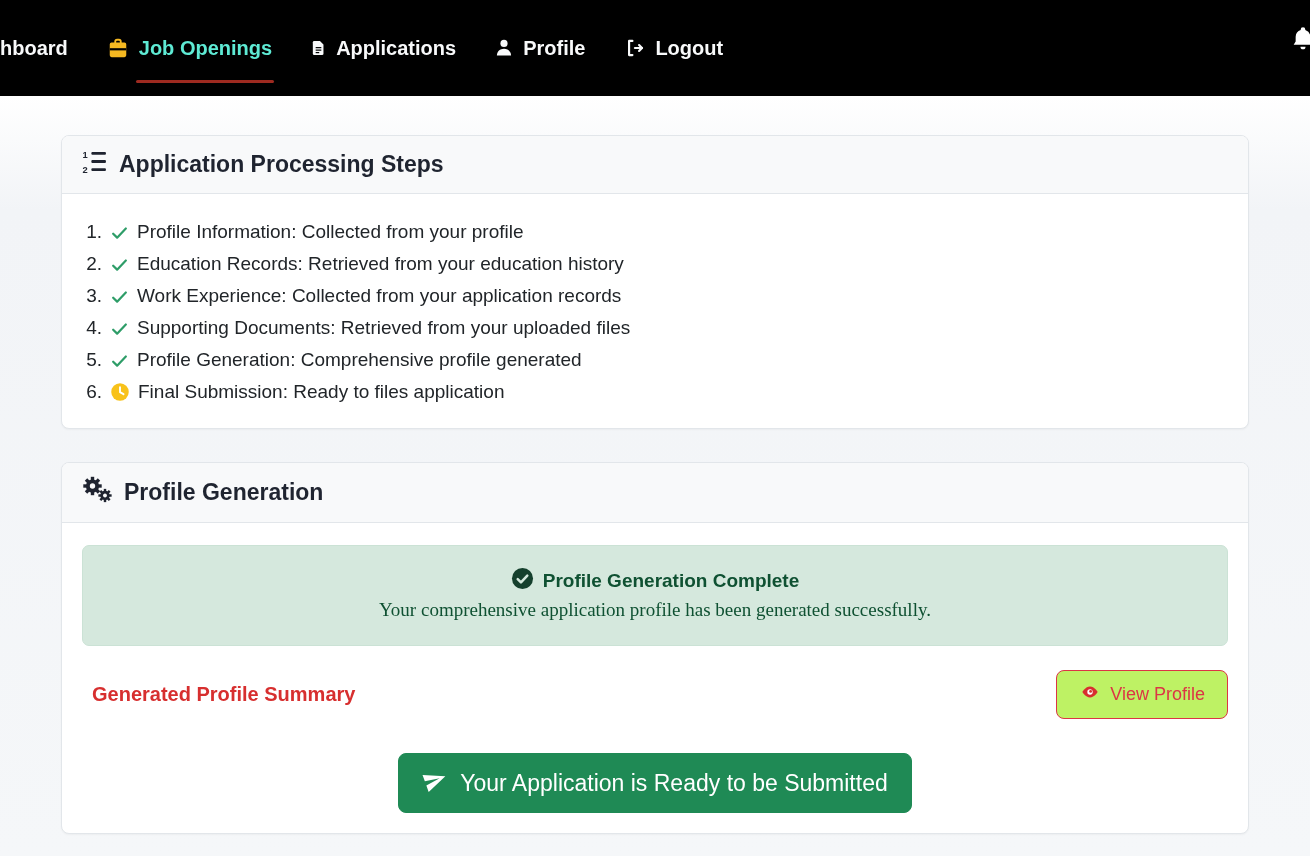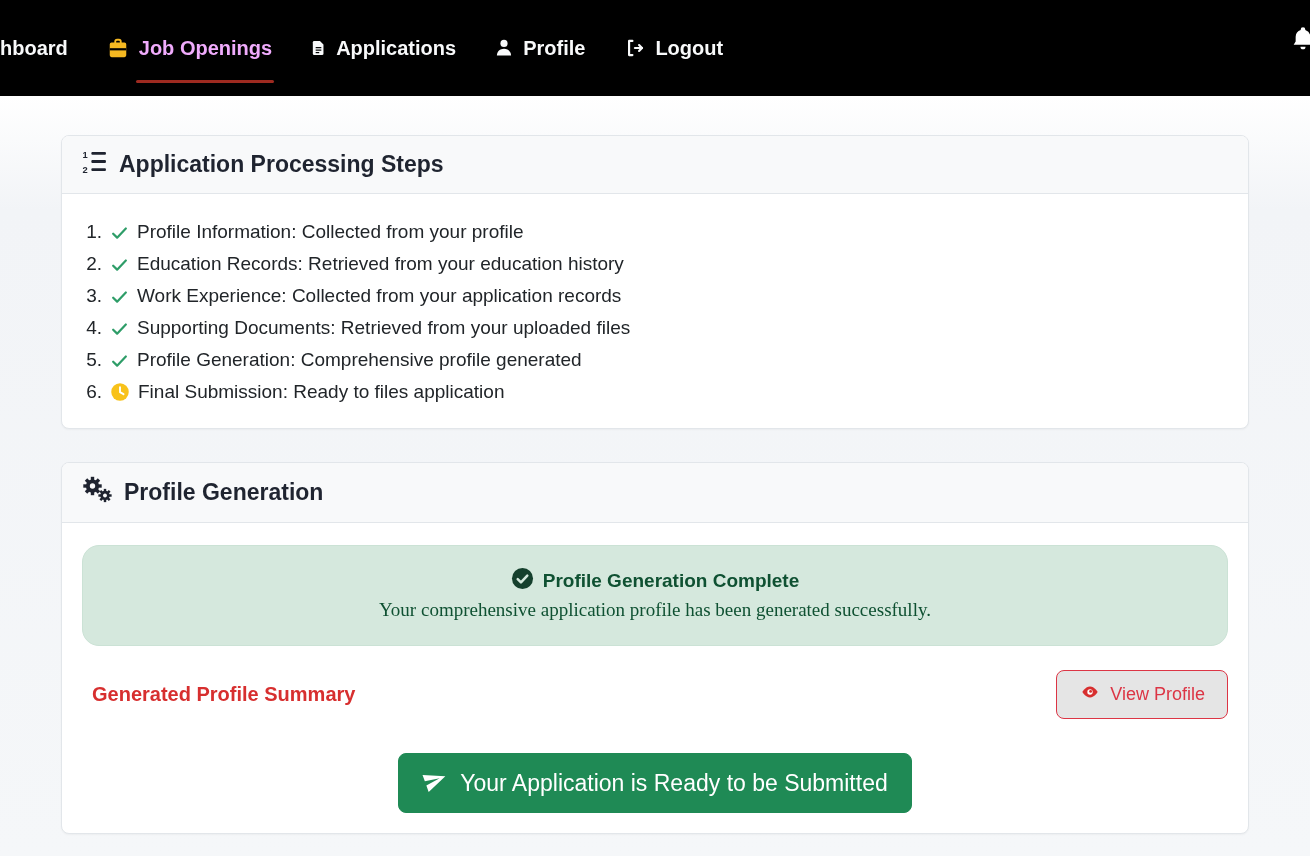--- a/index.html
+++ b/index.html
@@ -15,21 +15,21 @@
     height:96px; background:#000; display:flex; align-items:center;
     justify-content:space-between; padding-right:0; position:relative;text-align:right;
   }
   .nav-items { display:flex; align-items:center; gap:38px; }
   .nav-item {
     display:flex; align-items:center; gap:9px; color:#f8f9fa;
     font-size:20px; font-weight:bold; cursor:pointer; position:relative;
     text-decoration:none; white-space:nowrap;
   }
   .nav-item.partial { margin-left:0; }
-  .nav-item.active { color:#f0abfc; }
+  .nav-item.active { color:#5eead4; }
   .nav-item.active::after {
     content:""; position:absolute; left:30px; right:-2px; bottom:-23px;
     height:3px; background:#9e2a20; border-radius:2px;
   }
   .nav-icon { display:flex; align-items:center; }
   .bell {
     position:absolute; right:-8px; top:25px; cursor:pointer;
   }
 
   
@@ -50,39 +50,39 @@
   .steps-list { list-style:none; }
   .step-item {
     display:flex; align-items:center; gap:8px;
     font-size:19px; line-height:32px; color:#212529;
   }
   .step-num { min-width:20px; text-align:right; }
   .step-icon { display:flex; align-items:center; }
 
   
   .alert-success {
-    background:#d5e8dd; border:1px solid #cbe2d5; border-radius:17px;
+    background:#d5e8dd; border:1px solid #cbe2d5; border-radius:7px;
     color:#0f5132; text-align:center; padding:21px 20px 24px;
   }
   .alert-title {
     display:flex; align-items:center; justify-content:center; gap:9px;
     font-size:19px; font-weight:bold;
   }
   .alert-msg { margin-top:4px; font-size:19px;font-family:Liberation Serif, serif; }
 
   
   .summary-row {
     display:flex; align-items:center; justify-content:space-between;
     margin-top:24px;
     margin-left:10px;
   }
   .summary-heading { font-size:20px; font-weight:bold; color:#d72f2f; }
   .btn-view {
     display:flex; align-items:center; gap:9px;
-    background:#e5e5e5; border:1px solid #dc3545; border-radius:8px;
+    background:#bef264; border:1px solid #dc3545; border-radius:8px;
     color:#dc3545; font-size:18px; padding:12px 22px; cursor:pointer;
     font-family:inherit;
   }
 
   
   .submit-wrap { margin-top:34px; display:flex; justify-content:center; }
   .btn-submit {
     display:flex; align-items:center; gap:12px;
     background:#1f8a55; border:1px solid #1f8a55; border-radius:8px;
     color:#fff; font-size:23px; padding:14px 23px; cursor:pointer;

